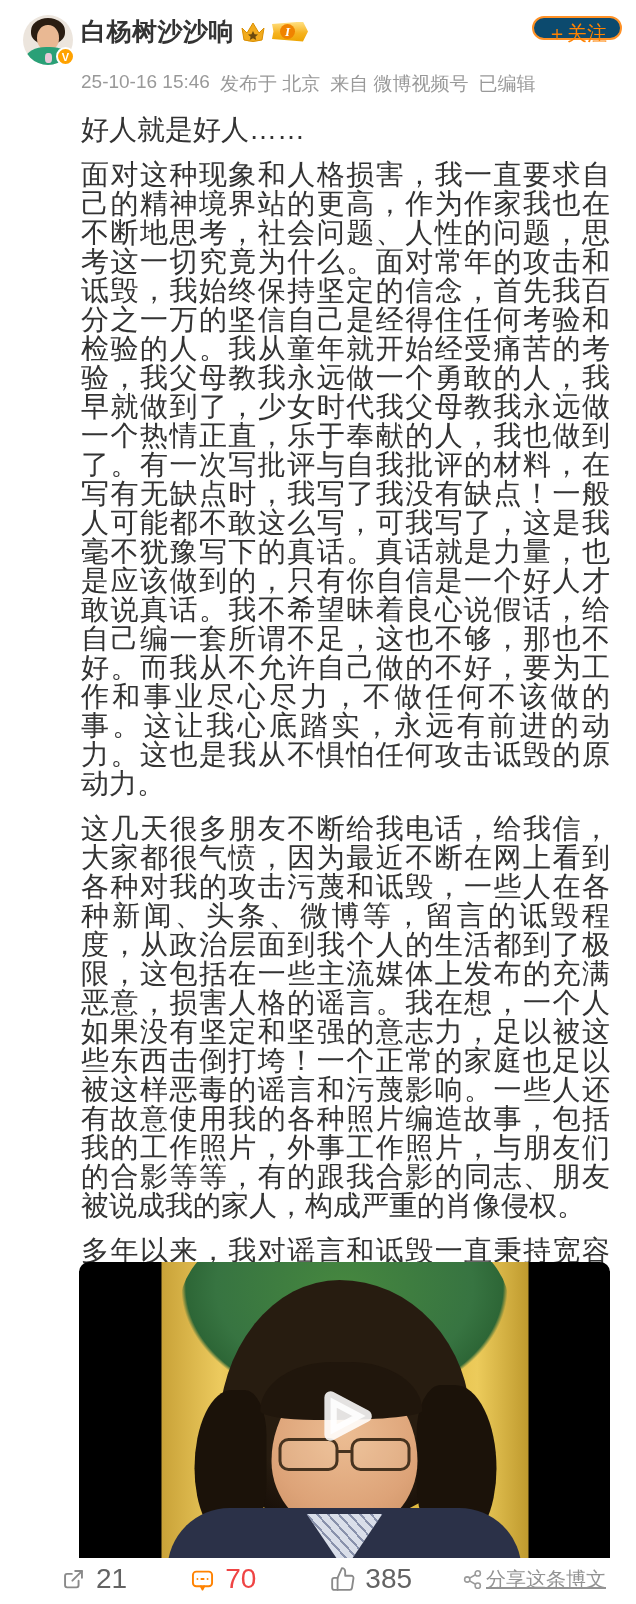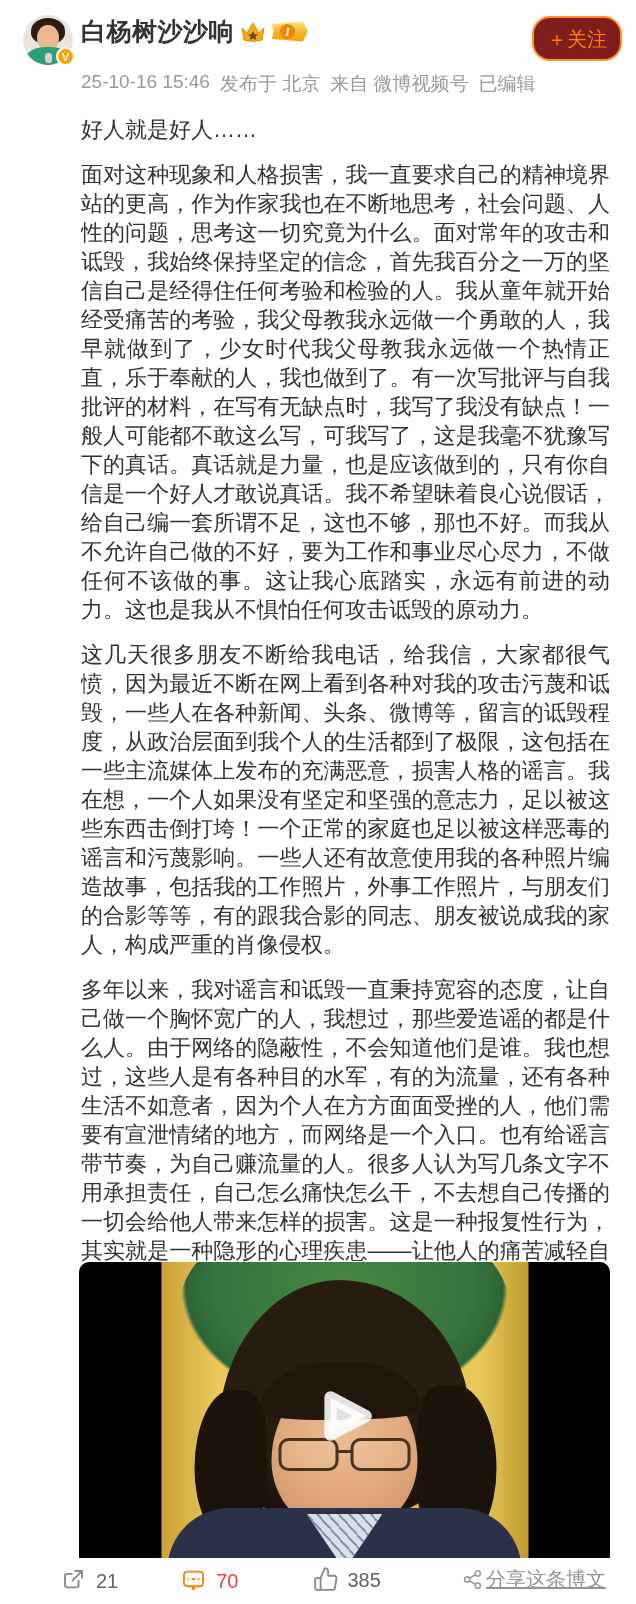--- a/index.html
+++ b/index.html
@@ -32,28 +32,28 @@
     height:20px; min-width:36px; padding:0 12px 0 7px; font-size:13px; line-height:20px;
     font-family:"Liberation Serif","DejaVu Serif",serif; font-style:italic; font-weight:bold;
     color:#fff; text-align:center;
     background:linear-gradient(180deg,#ffe082 0%,#f6b320 55%,#eda400 100%);
     clip-path:polygon(0 12%,86% 0,100% 50%,86% 100%,0 88%,4% 50%);
     position:relative;
   }
   .lvl i { font-style:italic; background:#f08300; border-radius:50%; padding:0 5px; }
   .meta { margin-top:23px; font-size:19px; color:#999; display:flex; gap:10px; white-space:nowrap; }
   .follow-btn {
-    position:absolute; right:14px; top:16px; height:45px; padding:0 13px;
-    border:2px solid #ff9126; border-radius:18px; background:#7f1d1d;
+    position:absolute; right:14px; top:16px; height:24px; padding:0 13px;
+    border:2px solid #ff9126; border-radius:18px; background:#0c4a6e;
     color:#ff8200; font-size:20px; line-height:30px; font-weight:400;
   }
   
   .post-text {
     margin:18px 26px 0 81px; height:1160px; overflow:hidden;
-    font-size:22px; line-height:29px; color:#333; text-align:justify;
+    font-size:28px; line-height:29px; color:#333; text-align:justify;
   }
   .post-text p { margin-bottom:16px; }
   
   .video {
     position:absolute; left:79px; top:1262px; width:531px; height:308px;
     background:#000; border-radius:10px; overflow:hidden;
   }
   .vp-photo { position:absolute; left:50%; top:0; transform:translateX(-50%); width:367px; height:308px;
     background:linear-gradient(90deg,#c9a238 0%,#ecca5e 16%,#ddb440 30%,#f2d269 50%,#e0b93f 70%,#eccb5b 86%,#bf9a2e 100%);
     overflow:hidden; }
@@ -80,21 +80,21 @@
     background:#d9dee9; clip-path:polygon(50% 100%,6% 0,94% 0);
   }
   .vp-blouse::after { content:""; position:absolute; inset:0;
     background:repeating-linear-gradient(48deg, rgba(70,82,120,.55) 0 2px, transparent 2px 8px); }
   .vp-play { position:absolute; left:50%; top:50%; transform:translate(-50%,-50%); width:66px; height:66px; }
   
   .footer {
     position:absolute; left:0; bottom:4px; width:636px; height:42px;
     display:flex; align-items:center; padding:0 30px 0 60px; background:#fff;
   }
-  .action { display:flex; align-items:flex-end; gap:9px; color:#636363; font-size:20px; }
+  .action { display:flex; align-items:center; gap:9px; color:#636363; font-size:28px; }
   .action svg { display:block; }
   .action.comment { margin-left:62px; color:#ef4444; }
   .action.like { margin-left:74px; }
   .share-link { margin-left:auto; display:flex; align-items:center; gap:3px; color:#939393; font-size:20px; }
 </style>
 </head>
 <body>
 
 <div class="header">
   <div class="avatar">

